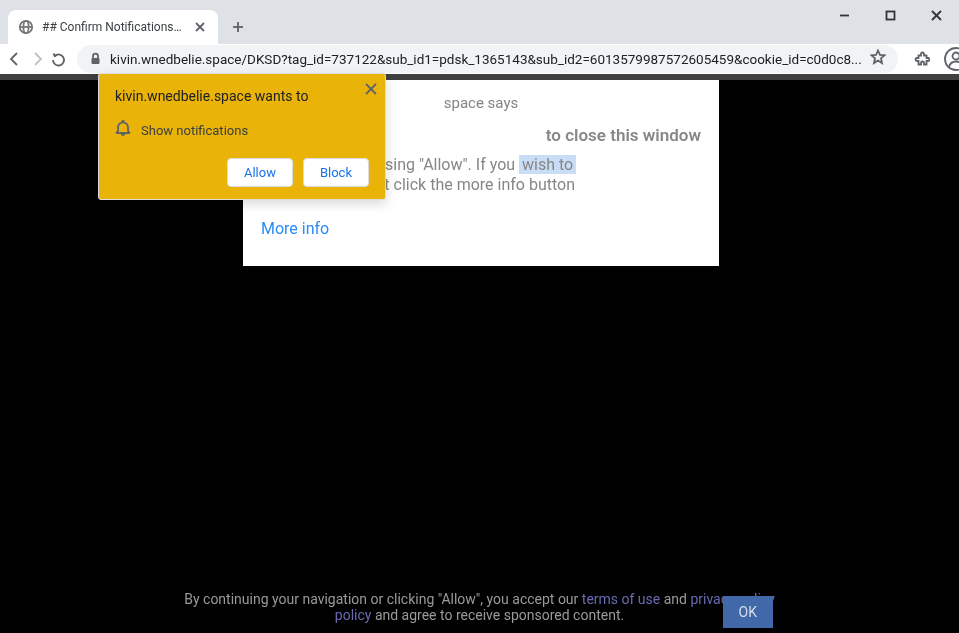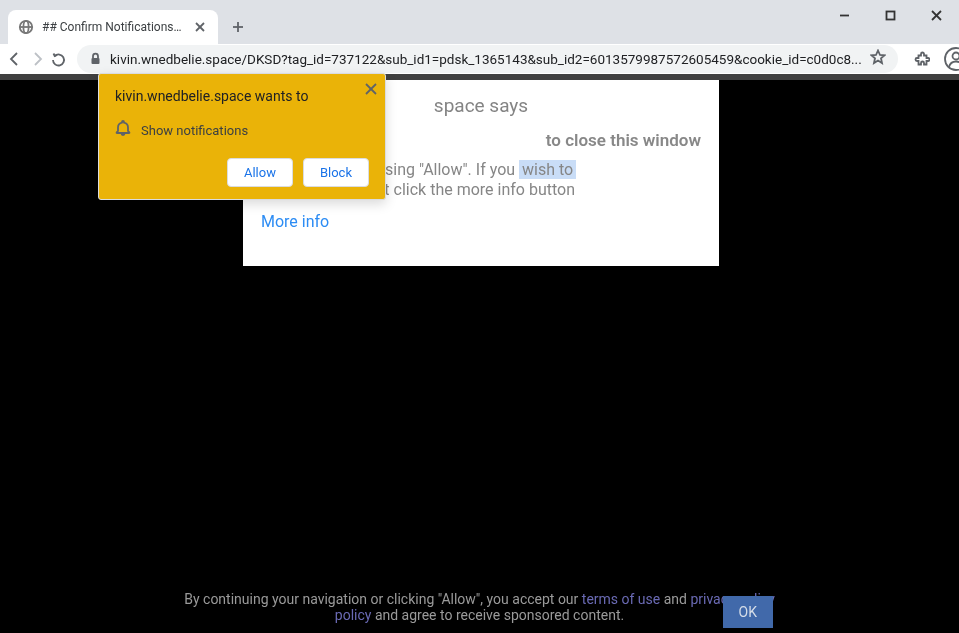--- a/index.html
+++ b/index.html
@@ -28,26 +28,26 @@
 .omnibox-text { flex: 1; font-size: 13.5px; color: #202124; overflow: hidden; white-space: nowrap; text-overflow: ellipsis; }
 .omnibox-star { color: #5f6368; }
 .toolbar-right { display: flex; align-items: center; gap: 6px; }
 .toolbar-icon { width: 28px; height: 28px; display: flex; align-items: center; justify-content: center; color: #5f6368; }
 
 
 .page { background: #000; width: 959px; height: 561px; position: relative; }
 .big-heading { position: absolute; top: 0px; left: 0; right: 0; font-size: 68px; font-weight: 800; color: #bfbfbf; text-align: center; letter-spacing: -1px; white-space: nowrap; overflow: hidden; }
 
 .white-box { position: absolute; top: 0px; left: 243px; width: 476px; height: 186px; background: #fff; padding: 14px 18px; }
-.wb-says { font-size: 19px; color: #848484; }
+.wb-says { font-size: 15px; color: #848484; }
 .wb-close-title { font-size: 15px; color: #b5b5b5; margin-top: 8px; }
 .wb-sub { font-size: 17px; color: #888; font-weight: 600; margin-top: -6px; }
 .wb-body { font-size: 16px; color: #868686; margin-top: 10px; line-height: 1.25; }
 .wb-body .highlight { background: #c9ddf7; padding: 0 3px; }
-.more-info { color: #2c8cf4; font-size: 16px; margin-top: 12px; display: inline-block; }
+.more-info { color: #2c8cf4; font-size: 16px; margin-top: 24px; display: inline-block; }
 
 
 .perm { position: absolute; top: 73px; left: 98px; width: 288px; background: #eab308; border: 1px solid #dadce0; border-radius: 3px; box-shadow: 0 4px 12px rgba(0,0,0,0.15); padding: 14px 16px 12px; }
 .perm-close { position: absolute; top: 6px; right: 8px; color: #5f6368; font-size: 16px; }
 .perm-title { font-size: 14px; color: #202124; }
 .perm-row { display: flex; align-items: center; gap: 10px; margin-top: 16px; }
 .perm-bell { color: #5f6368; }
 .perm-label { font-size: 13px; color: #3c4043; }
 .perm-actions { display: flex; justify-content: flex-end; gap: 10px; margin-top: 18px; }
 .perm-btn { border: 1px solid #dadce0; background: #fff; color: #1a73e8; font-size: 13px; padding: 6px 16px; border-radius: 4px; }

